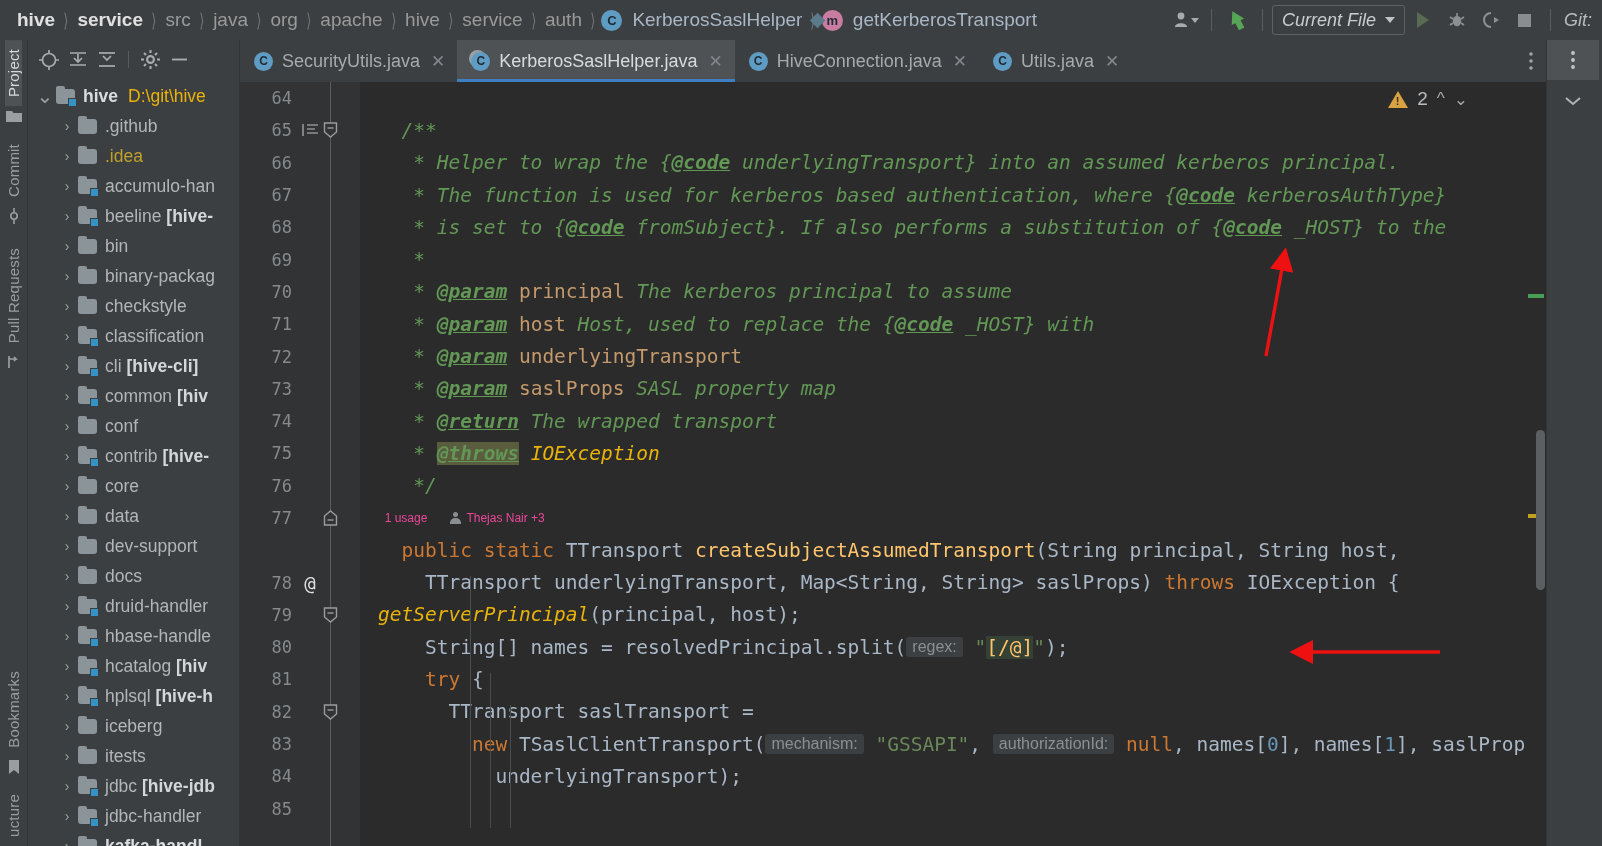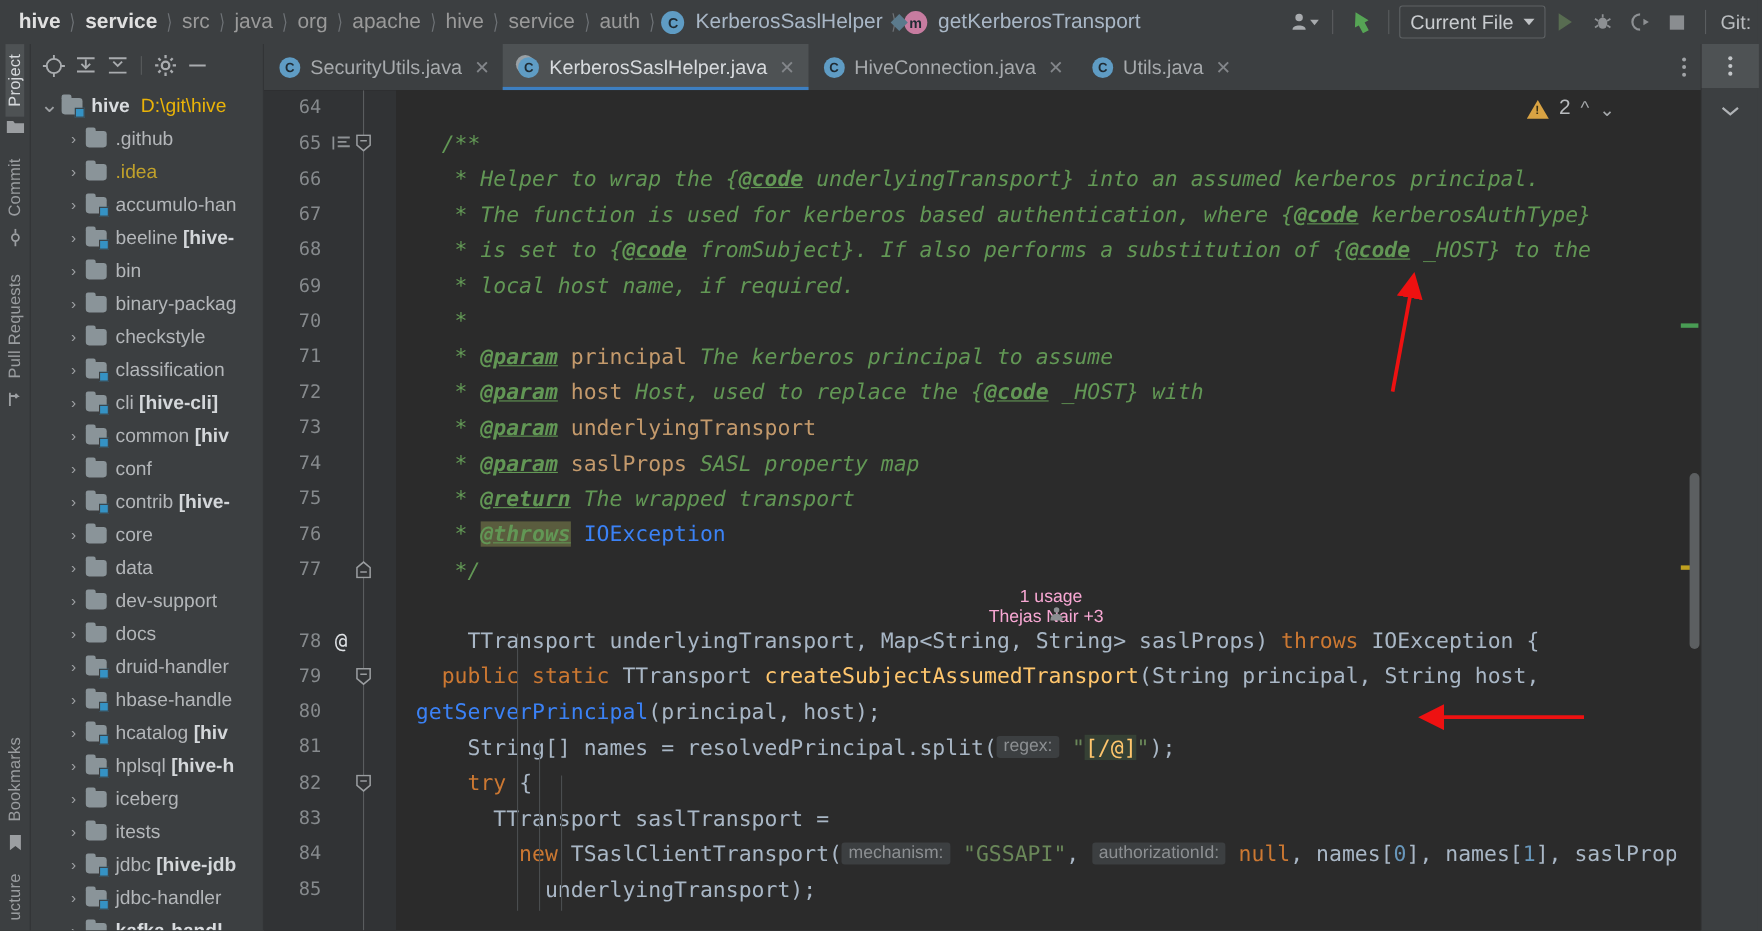--- a/index.html
+++ b/index.html
@@ -37,21 +37,21 @@
     margin-right: 7px; flex: none;
   }
   .ico-class { background: #5f9cc4; }
   .ico-method { background: #c77ca0; position: relative; }
   .ico-method::before {
     content: ""; position: absolute; left: -10px; top: 5px;
     width: 11px; height: 11px; background: #5b7a8c;
     transform: rotate(45deg);
   }
   .nav-spacer { flex: 1 1 auto; }
-  .nav-tools { display: flex; align-items: center; gap: 2px; }
+  .nav-tools { display: flex; align-items: center; gap: 2px; font-style: italic; }
   .nav-btn {
     width: 32px; height: 30px; display: flex; align-items: center;
     justify-content: center; color: #a0a3a6;
   }
   .nav-div { width: 1px; height: 22px; background: #5a5d5f; margin: 0 7px; }
   .runconfig {
     height: 30px; border: 1px solid #5e6264; border-radius: 3px;
     display: flex; align-items: center; padding: 0 9px; gap: 9px;
     color: #c9cccf; font-size: 18px; background: #3c3f41;
   }
@@ -163,34 +163,34 @@
     position: absolute; left: 83px; width: 15px; height: 16px;
     color: #9a9da0;
   }
 
   .code {
     flex: 1 1 auto; position: relative; overflow: hidden;
     font-family: "DejaVu Sans Mono", monospace; font-size: 19.5px;
     padding-left: 18px; padding-top: 0;
   }
   .cline { height: 32.3px; display: flex; align-items: center; white-space: pre; }
-  .cline.hint { color: #f9a8d4; font-family: "Liberation Sans", sans-serif; font-size: 16px; flex-direction: column; }
+  .cline.hint { color: #ec4899; font-family: "Liberation Sans", sans-serif; font-size: 12px; }
 
   
   .doc      { color: #629755; font-style: italic; }
   .doctag   { color: #629755; font-style: italic; font-weight: bold; text-decoration: underline; }
   .doctag-hl{ color: #629755; font-style: italic; font-weight: bold; text-decoration: underline; background:#5a5c3e; }
   .docparam { color: #c49a6c; }
   .kw       { color: #cc7832; }
   .type     { color: #a9b7c6; }
   .fn       { color: #ffc66d; }
   .txt      { color: #a9b7c6; }
   .str      { color: #6a8759; }
   .num      { color: #6897bb; }
-  .mitalic  { color: #3b82f6; }
+  .mitalic  { color: #eab308; font-style: italic; }
   .hintlbl  { color: #8c8f92; background: #3c3f41; border-radius: 3px;
               padding: 1px 6px; font-size: 16px;
               font-family: "Liberation Sans", sans-serif; }
   .rxhl     { background: #364135; }
   .rxb      { color: #ffc66d; }
 
   .person-ico { display:inline-block; width:13px; height:13px; position:relative; margin-right:4px;}
   .person-ico::before{content:"";position:absolute;left:4px;top:0;width:5px;height:5px;border-radius:50%;background:#8b8e91;}
   .person-ico::after{content:"";position:absolute;left:1px;top:6px;width:11px;height:6px;border-radius:5px 5px 0 0;background:#8b8e91;}
 
@@ -699,32 +699,31 @@
               <span class="gicon"></span>
             </div>
           </div>
 
         <div class="code" id="code">
             <div class="cline"></div>
             <div class="cline"><span class="doc">  /**</span></div>
             <div class="cline"><span class="doc">   * Helper to wrap the {</span><span class="doctag">@code</span><span class="doc"> underlyingTransport} into an assumed kerberos principal.</span></div>
             <div class="cline"><span class="doc">   * The function is used for kerberos based authentication, where {</span><span class="doctag">@code</span><span class="doc"> kerberosAuthType}</span></div>
             <div class="cline"><span class="doc">   * is set to {</span><span class="doctag">@code</span><span class="doc"> fromSubject}. If also performs a substitution of {</span><span class="doctag">@code</span><span class="doc"> _HOST} to the</span></div>
-            <div class="cline"><span class="doc">   * local host name, if required.</span></div>
             <div class="cline"><span class="doc">   *</span></div>
             <div class="cline"><span class="doc">   * </span><span class="doctag">@param</span><span class="docparam"> principal</span><span class="doc"> The kerberos principal to assume</span></div>
             <div class="cline"><span class="doc">   * </span><span class="doctag">@param</span><span class="docparam"> host</span><span class="doc"> Host, used to replace the {</span><span class="doctag">@code</span><span class="doc"> _HOST} with</span></div>
             <div class="cline"><span class="doc">   * </span><span class="doctag">@param</span><span class="docparam"> underlyingTransport</span></div>
             <div class="cline"><span class="doc">   * </span><span class="doctag">@param</span><span class="docparam"> saslProps</span><span class="doc"> SASL property map</span></div>
             <div class="cline"><span class="doc">   * </span><span class="doctag">@return</span><span class="doc"> The wrapped transport</span></div>
             <div class="cline"><span class="doc">   * </span><span class="doctag-hl">@throws</span><span class="doc"> </span><span class="mitalic">IOException</span></div>
             <div class="cline"><span class="doc">   */</span></div>
             <div class="cline hint"><span>  1 usage</span><span class="person-ico" style="margin-left: 22px;"></span><span>Thejas Nair +3</span></div>
+            <div class="cline"><span class="txt">  </span><span class="kw">public static </span><span class="type">TTransport </span><span class="fn">createSubjectAssumedTransport</span><span class="txt">(String principal, String host,</span></div>
             <div class="cline"><span class="txt">    TTransport underlyingTransport, Map&lt;String, String&gt; saslProps) </span><span class="kw">throws </span><span class="txt">IOException {</span></div>
-            <div class="cline"><span class="txt">  </span><span class="kw">public static </span><span class="type">TTransport </span><span class="fn">createSubjectAssumedTransport</span><span class="txt">(String principal, String host,</span></div>
             <div class="cline"><span class="mitalic">getServerPrincipal</span><span class="txt">(principal, host);</span></div>
             <div class="cline"><span class="txt">    String[] names = resolvedPrincipal.split(</span><span class="hintlbl">regex:</span><span class="txt"> </span><span class="str">"</span><span class="rxb rxhl">[/@]</span><span class="str">"</span><span class="txt">);</span></div>
             <div class="cline"><span class="txt">    </span><span class="kw">try </span><span class="txt">{</span></div>
             <div class="cline"><span class="txt">      TTransport saslTransport =</span></div>
             <div class="cline"><span class="txt">        </span><span class="kw">new </span><span class="txt">TSaslClientTransport(</span><span class="hintlbl">mechanism:</span><span class="txt"> </span><span class="str">"GSSAPI"</span><span class="txt">, </span><span class="hintlbl">authorizationId:</span><span class="txt"> </span><span class="kw">null</span><span class="txt">, names[</span><span class="num">0</span><span class="txt">], names[</span><span class="num">1</span><span class="txt">], saslProps,</span></div>
             <div class="cline"><span class="txt">          underlyingTransport);</span></div>
             <div style="position: absolute; left: 110px; top: 494px; height: 252px; width: 1px; background: rgb(74, 77, 79);"></div>
             <div style="position: absolute; left: 130px; top: 591px; height: 155px; width: 1px; background: rgb(74, 77, 79);"></div>
             <div style="position: absolute; left: 150px; top: 623px; height: 123px; width: 1px; background: rgb(74, 77, 79);"></div>
           </div>

